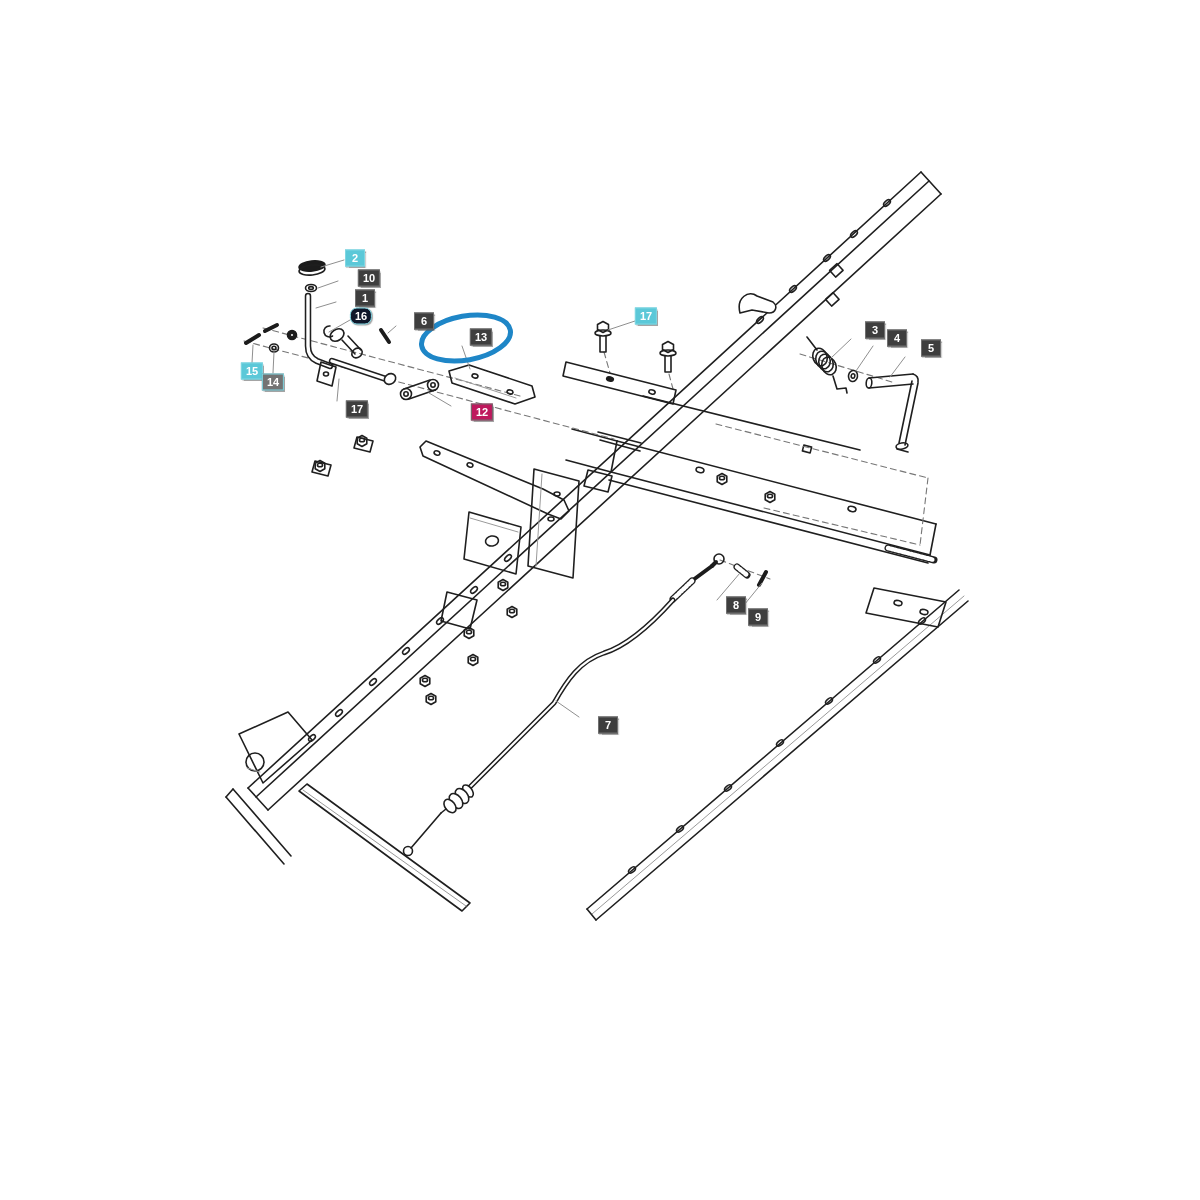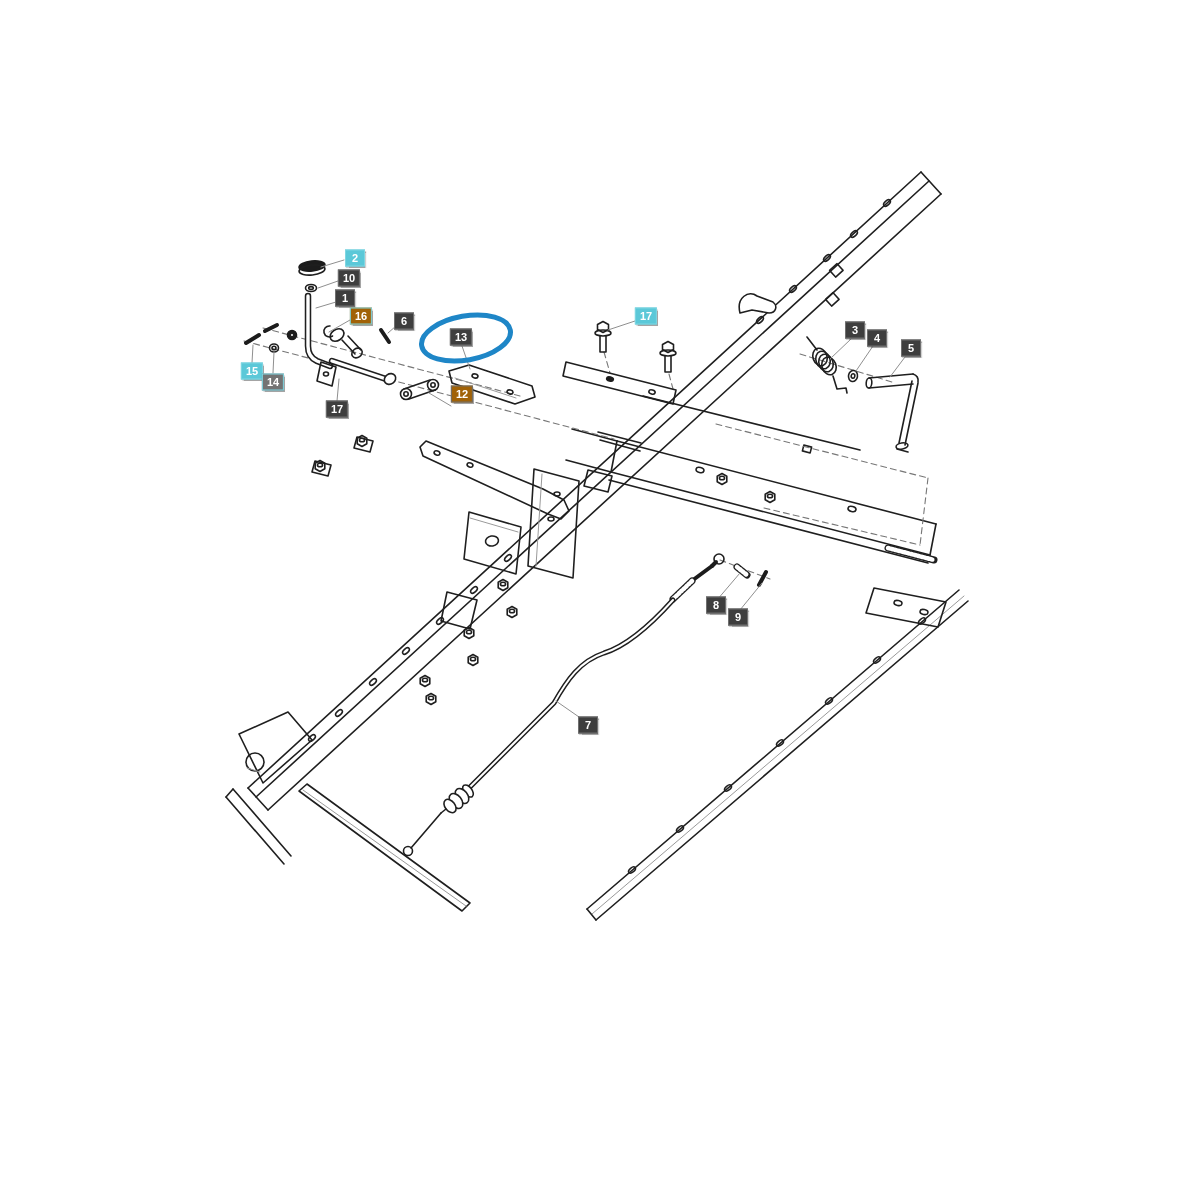--- a/index.html
+++ b/index.html
@@ -17,21 +17,21 @@
   #diagram .cable-out{stroke:#1f1f1f;stroke-width:5;}
   #diagram .cable-in{stroke:#ffffff;stroke-width:2;}
   #diagram .coil-out{stroke:#1f1f1f;stroke-width:7;}
   #diagram .coil-in{stroke:#ffffff;stroke-width:4.5;stroke-dasharray:1.6 1.8;}
   #diagram .pin{stroke:#1c1c1c;stroke-width:4;}
   #diagram .leader{stroke:#8f8f8f;stroke-width:1;}
   .part-label{position:absolute;transform:translate(-50%,-50%);min-width:10px;height:15px;
     padding:0 4px;display:flex;align-items:center;justify-content:center;
     font-weight:bold;font-size:11px;line-height:15px;color:#fff;letter-spacing:0;
     box-shadow:1px 1px 1px rgba(90,90,90,.55);}
-  .part-label.dark{background:#3e3e3e;border:1px solid #6f6f6f;}
+  .part-label.dark{background:#3e3e3e;border:1px solid #6f6f6f;margin-left:20px;}
   .part-label.teal{background:#5bc8d8;border:1px solid #7fd6e2;}
 </style>
 </head>
 <body>
 
 <div id="stage" style="background: rgb(255, 255, 255);">
 
   <svg id="diagram" width="1200" height="1200" viewBox="0 0 1200 1200">
 
     <g>
@@ -278,27 +278,27 @@
         <line x1="740" y1="610" x2="762" y2="583" class="leader"></line>
         <line x1="579" y1="717" x2="556" y2="701" class="leader"></line>
         <ellipse cx="466" cy="338" rx="45" ry="22" transform="rotate(-10 466 338)" style="stroke:#1e86c7;stroke-width:5;fill:none;"></ellipse>
       </g>
   </svg>
 
   <div id="labels-layer" style="position:absolute;left:0;top:0;width:1200px;height:1200px;">
       <div class="part-label teal" style="left: 355px; top: 258px; background: rgb(91, 200, 216); color: rgb(255, 255, 255);">2</div>
       <div class="part-label dark" style="left: 349px; top: 278px; background: rgb(62, 62, 62); color: rgb(255, 255, 255);">10</div>
       <div class="part-label dark" style="left: 345px; top: 298px; background: rgb(62, 62, 62); color: rgb(255, 255, 255);">1</div>
-      <div class="part-label teal" style="left: 361px; top: 316px; background: #a16207; color: rgb(255, 255, 255);">16</div>
+      <div class="part-label teal" style="left: 361px; top: 316px; background: #0f172a; color: rgb(255, 255, 255); border-radius: 7px;">16</div>
       <div class="part-label dark" style="left: 404px; top: 321px; background: rgb(62, 62, 62); color: rgb(255, 255, 255);">6</div>
       <div class="part-label dark" style="left: 461px; top: 337px; background: rgb(62, 62, 62); color: rgb(255, 255, 255); text-align: right;">13</div>
       <div class="part-label teal" style="left: 252px; top: 371px; background: rgb(91, 200, 216); color: rgb(255, 255, 255); text-align: right;">15</div>
       <div class="part-label teal" style="left: 273px; top: 382px; background: #737373; color: rgb(255, 255, 255);">14</div>
       <div class="part-label dark" style="left: 337px; top: 409px; background: rgb(62, 62, 62); color: rgb(255, 255, 255);">17</div>
-      <div class="part-label dark" style="left: 462px; top: 394px; background: #a16207; color: rgb(255, 255, 255);">12</div>
+      <div class="part-label dark" style="left: 462px; top: 412px; background: #be185d; color: rgb(255, 255, 255);">12</div>
       <div class="part-label teal" style="left: 646px; top: 316px; background: rgb(91, 200, 216); color: rgb(255, 255, 255);">17</div>
       <div class="part-label dark" style="left: 855px; top: 330px; background: rgb(62, 62, 62); color: rgb(255, 255, 255);">3</div>
       <div class="part-label dark" style="left: 877px; top: 338px; background: rgb(62, 62, 62); color: rgb(255, 255, 255);">4</div>
       <div class="part-label dark" style="left: 911px; top: 348px; background: rgb(62, 62, 62); color: rgb(255, 255, 255);">5</div>
       <div class="part-label dark" style="left: 716px; top: 605px; background: rgb(62, 62, 62); color: rgb(255, 255, 255);">8</div>
       <div class="part-label dark" style="left: 738px; top: 617px; background: rgb(62, 62, 62); color: rgb(255, 255, 255);">9</div>
       <div class="part-label dark" style="left: 588px; top: 725px; background: rgb(62, 62, 62); color: rgb(255, 255, 255);">7</div>
     </div>
 </div>
 

